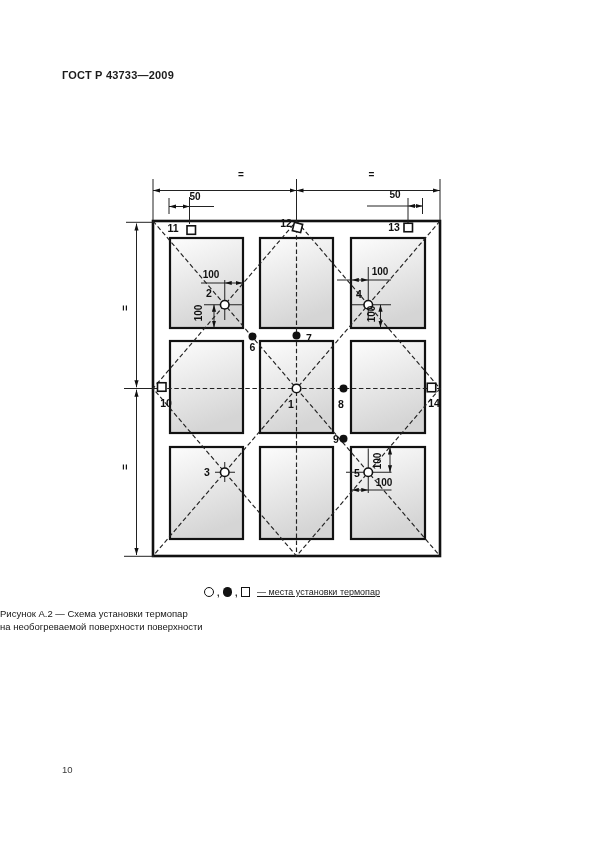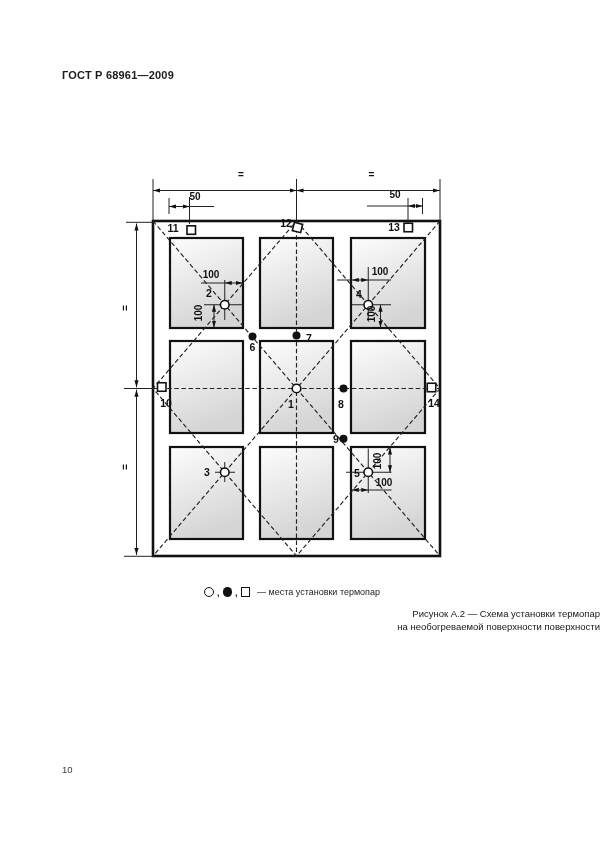--- a/index.html
+++ b/index.html
@@ -16,30 +16,30 @@
   .sq { fill:#fff; stroke:#111; stroke-width:1.6; }
   .oc { fill:#fff; stroke:#111; stroke-width:1.6; }
   .fc { fill:#111; }
   .lbl { font-size:10.5px; font-weight:bold; fill:#111; text-anchor:middle; }
   .dim { font-size:10px;  font-weight:bold; fill:#111; text-anchor:middle; }
   .legend { position:absolute; top:586px; left:0; width:600px; display:flex; justify-content:center; align-items:center; gap:3px; font-size:9px; transform:translateX(-8px); }
   .legend .circ  { width:8px;  height:8px;  border:1.6px solid #111; border-radius:50%; box-sizing:content-box; }
   .legend .fcirc { width:9.5px; height:9.5px; background:#111; border-radius:50%; }
   .legend .sqr   { width:7.5px; height:7.5px; border:1.6px solid #111; box-sizing:content-box; }
   .legend .sep { font-weight:bold; margin:2px 0 0 0; }
-  .legend .txt { margin-left:4px; }
-  .caption { position:absolute; top:608px; left:0; width:600px; text-align:right; font-size:9.5px; line-height:12.5px; color:#161616; }
+  .legend .txt { margin-left:4px;text-decoration:underline; }
+  .caption { position:absolute; top:608px; left:0; width:600px; text-align:left; font-size:9.5px; line-height:12.5px; color:#161616; }
   .pagenum { position:absolute; left:62px; top:764px; font-size:9.5px; color:#3a3a3a; }
 </style>
 </head>
 <body>
 
 <div class="page">
 
-  <div class="hdr">ГОСТ Р 68961—2009</div>
+  <div class="hdr">ГОСТ Р 43733—2009</div>
 
   <svg class="diagram" width="600" height="849" viewBox="0 0 600 849">
     <defs>
       <linearGradient id="panelGrad" x1="0" y1="0" x2="0.3" y2="1">
         <stop offset="0" stop-color="#fdfdfd"></stop>
         <stop offset="1" stop-color="#d5d5d5"></stop>
       </linearGradient>
       <marker id="ah" viewBox="0 0 7 5" refX="7" refY="2.5" markerWidth="7" markerHeight="5" orient="auto-start-reverse" markerUnits="userSpaceOnUse">
         <path d="M7,2.5 L0,0.4 L0,4.6 Z" fill="#111"></path>
       </marker>

